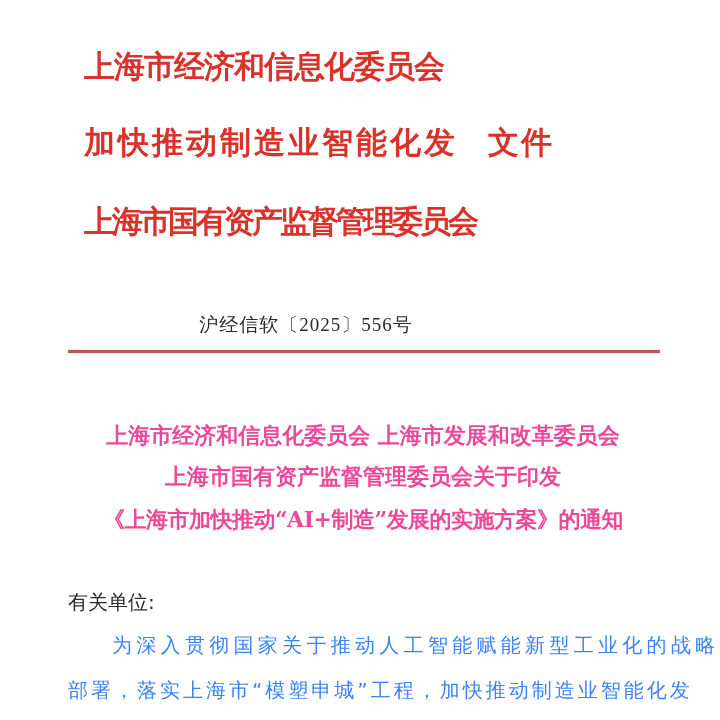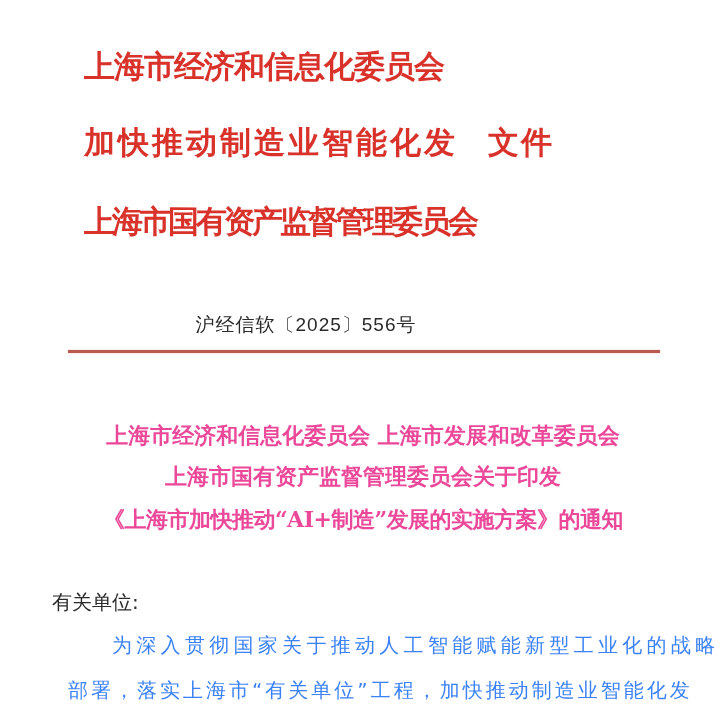--- a/index.html
+++ b/index.html
@@ -32,21 +32,21 @@
     .header-line.l2 .suffix {
       margin-left: 30px;
       letter-spacing: 2px;
     }
     .doc-number {
       position: absolute;
       top: 310px;
       left: 0;
       width: 612px;
       text-align: center;
-      font-family: Liberation Sans, sans-serif;
+      font-family: Liberation Serif, serif;
       font-size: 19px;
       line-height: 30px;
       color: #2a2a2a;
       letter-spacing: 1px;
     }
     .separator {
       position: absolute;
       top: 350px;
       left: 68px;
       width: 592px;
@@ -65,21 +65,21 @@
       line-height: 34px;
       color: #ec4899;
       white-space: nowrap;
     }
     .title-line.t1 { top: 418px; }
     .title-line.t2 { top: 460px; font-family: Liberation Serif, serif; }
     .title-line.t3 { top: 502px; letter-spacing: -0.5px; }
     .salutation {
       position: absolute;
       top: 587px;
-      left: 52px;
+      left: 68px;
       font-family: "DejaVu Sans", "Liberation Sans", sans-serif;
       font-size: 20px;
       line-height: 30px;
       color: #2a2a2a;
       white-space: nowrap;
     }
     .para-line {
       position: absolute;
       left: 68px;
       font-family: "DejaVu Sans", "Liberation Sans", sans-serif;
@@ -103,13 +103,13 @@
 
 <div class="separator"></div>
 
 <div class="title-line t1">上海市经济和信息化委员会 上海市发展和改革委员会</div>
 <div class="title-line t2">上海市国有资产监督管理委员会关于印发</div>
 <div class="title-line t3">《上海市加快推动“AI+制造”发展的实施方案》的通知</div>
 
 <div class="salutation">有关单位:</div>
 
 <div class="para-line p1">为深入贯彻国家关于推动人工智能赋能新型工业化的战略</div>
-<div class="para-line p2">部署，落实上海市“有关单位”工程，加快推动制造业智能化发</div>
+<div class="para-line p2">部署，落实上海市“模塑申城”工程，加快推动制造业智能化发</div>
 
 </body></html>

